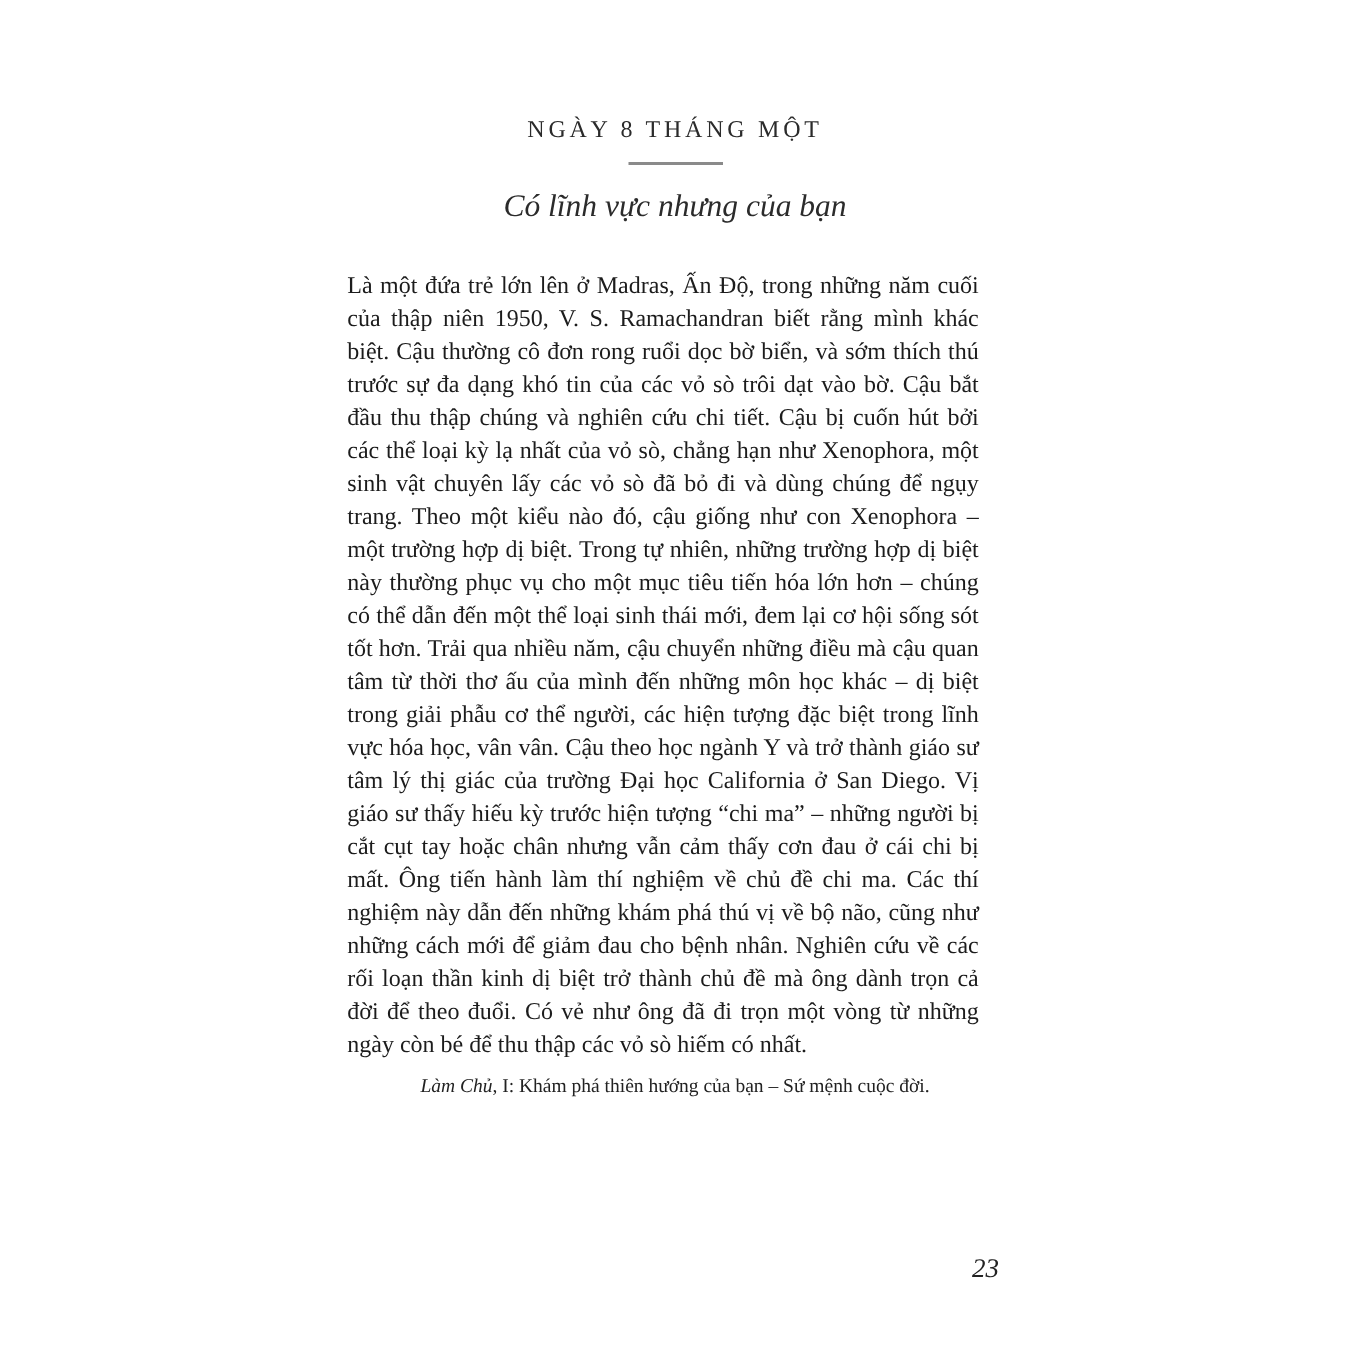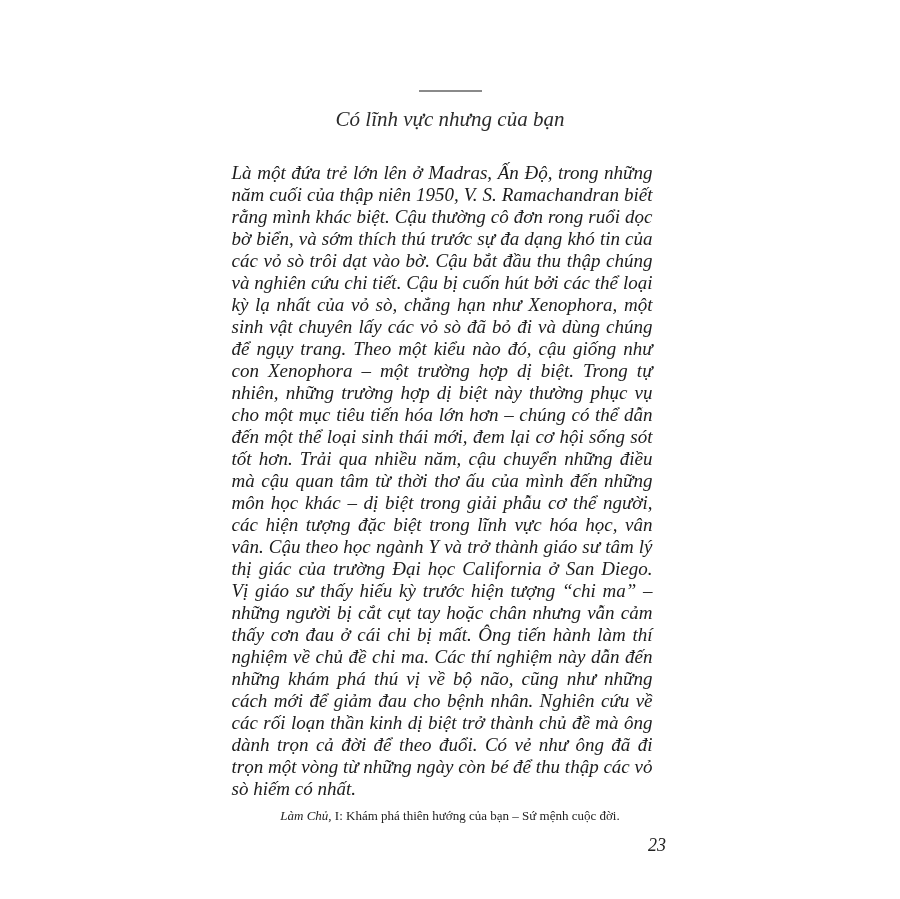--- a/index.html
+++ b/index.html
@@ -45,24 +45,23 @@
     font-style: italic;
     font-weight: 400;
     font-size: 21px;
     line-height: 24px;
     color: #2b2b2b;
     white-space: nowrap;
   }
   .body-text {
     margin: 31px 16px 0 0;
     text-align: justify;
-    font-size: 19px;
+    font-size: 16px;
     line-height: 22px;
     hyphens: none;
-    font-style: italic;
   }
   .daily-law {
     margin: 9px auto 0 auto;
     width: 389px;
     font-weight: 700;
     text-align: justify;
     font-size: 15.5px;
     line-height: 22px;
     color: #161616;
     hyphens: none;
@@ -87,20 +86,21 @@
     line-height: 18px;
     color: #222222;
   }
 </style>
 </head>
 <body>
 
 <div class="page">
   <div class="content">
 
+    <h2 class="date-heading">NGÀY 8 THÁNG MỘT</h2>
 
     <div class="rule"></div>
 
     <h1 class="chapter-title">Có lĩnh vực nhưng của bạn</h1>
 
     <p class="body-text">Là một đứa trẻ lớn lên ở Madras, Ấn Độ, trong những năm cuối của thập niên 1950, V. S. Ramachandran biết rằng mình khác biệt. Cậu thường cô đơn rong ruổi dọc bờ biển, và sớm thích thú trước sự đa dạng khó tin của các vỏ sò trôi dạt vào bờ. Cậu bắt đầu thu thập chúng và nghiên cứu chi tiết. Cậu bị cuốn hút bởi các thể loại kỳ lạ nhất của vỏ sò, chẳng hạn như Xenophora, một sinh vật chuyên lấy các vỏ sò đã bỏ đi và dùng chúng để ngụy trang. Theo một kiểu nào đó, cậu giống như con Xenophora – một trường hợp dị biệt. Trong tự nhiên, những trường hợp dị biệt này thường phục vụ cho một mục tiêu tiến hóa lớn hơn – chúng có thể dẫn đến một thể loại sinh thái mới, đem lại cơ hội sống sót tốt hơn. Trải qua nhiều năm, cậu chuyển những điều mà cậu quan tâm từ thời thơ ấu của mình đến những môn học khác – dị biệt trong giải phẫu cơ thể người, các hiện tượng đặc biệt trong lĩnh vực hóa học, vân vân. Cậu theo học ngành Y và trở thành giáo sư tâm lý thị giác của trường Đại học California ở San Diego. Vị giáo sư thấy hiếu kỳ trước hiện tượng “chi ma” – những người bị cắt cụt tay hoặc chân nhưng vẫn cảm thấy cơn đau ở cái chi bị mất. Ông tiến hành làm thí nghiệm về chủ đề chi ma. Các thí nghiệm này dẫn đến những khám phá thú vị về bộ não, cũng như những cách mới để giảm đau cho bệnh nhân. Nghiên cứu về các rối loạn thần kinh dị biệt trở thành chủ đề mà ông dành trọn cả đời để theo đuổi. Có vẻ như ông đã đi trọn một vòng từ những ngày còn bé để thu thập các vỏ sò hiếm có nhất.</p>
 
 
     <p class="attribution"><span class="work">Làm Chủ</span><span>, I: Khám phá thiên hướng của bạn – Sứ mệnh cuộc đời.</span></p>
 

